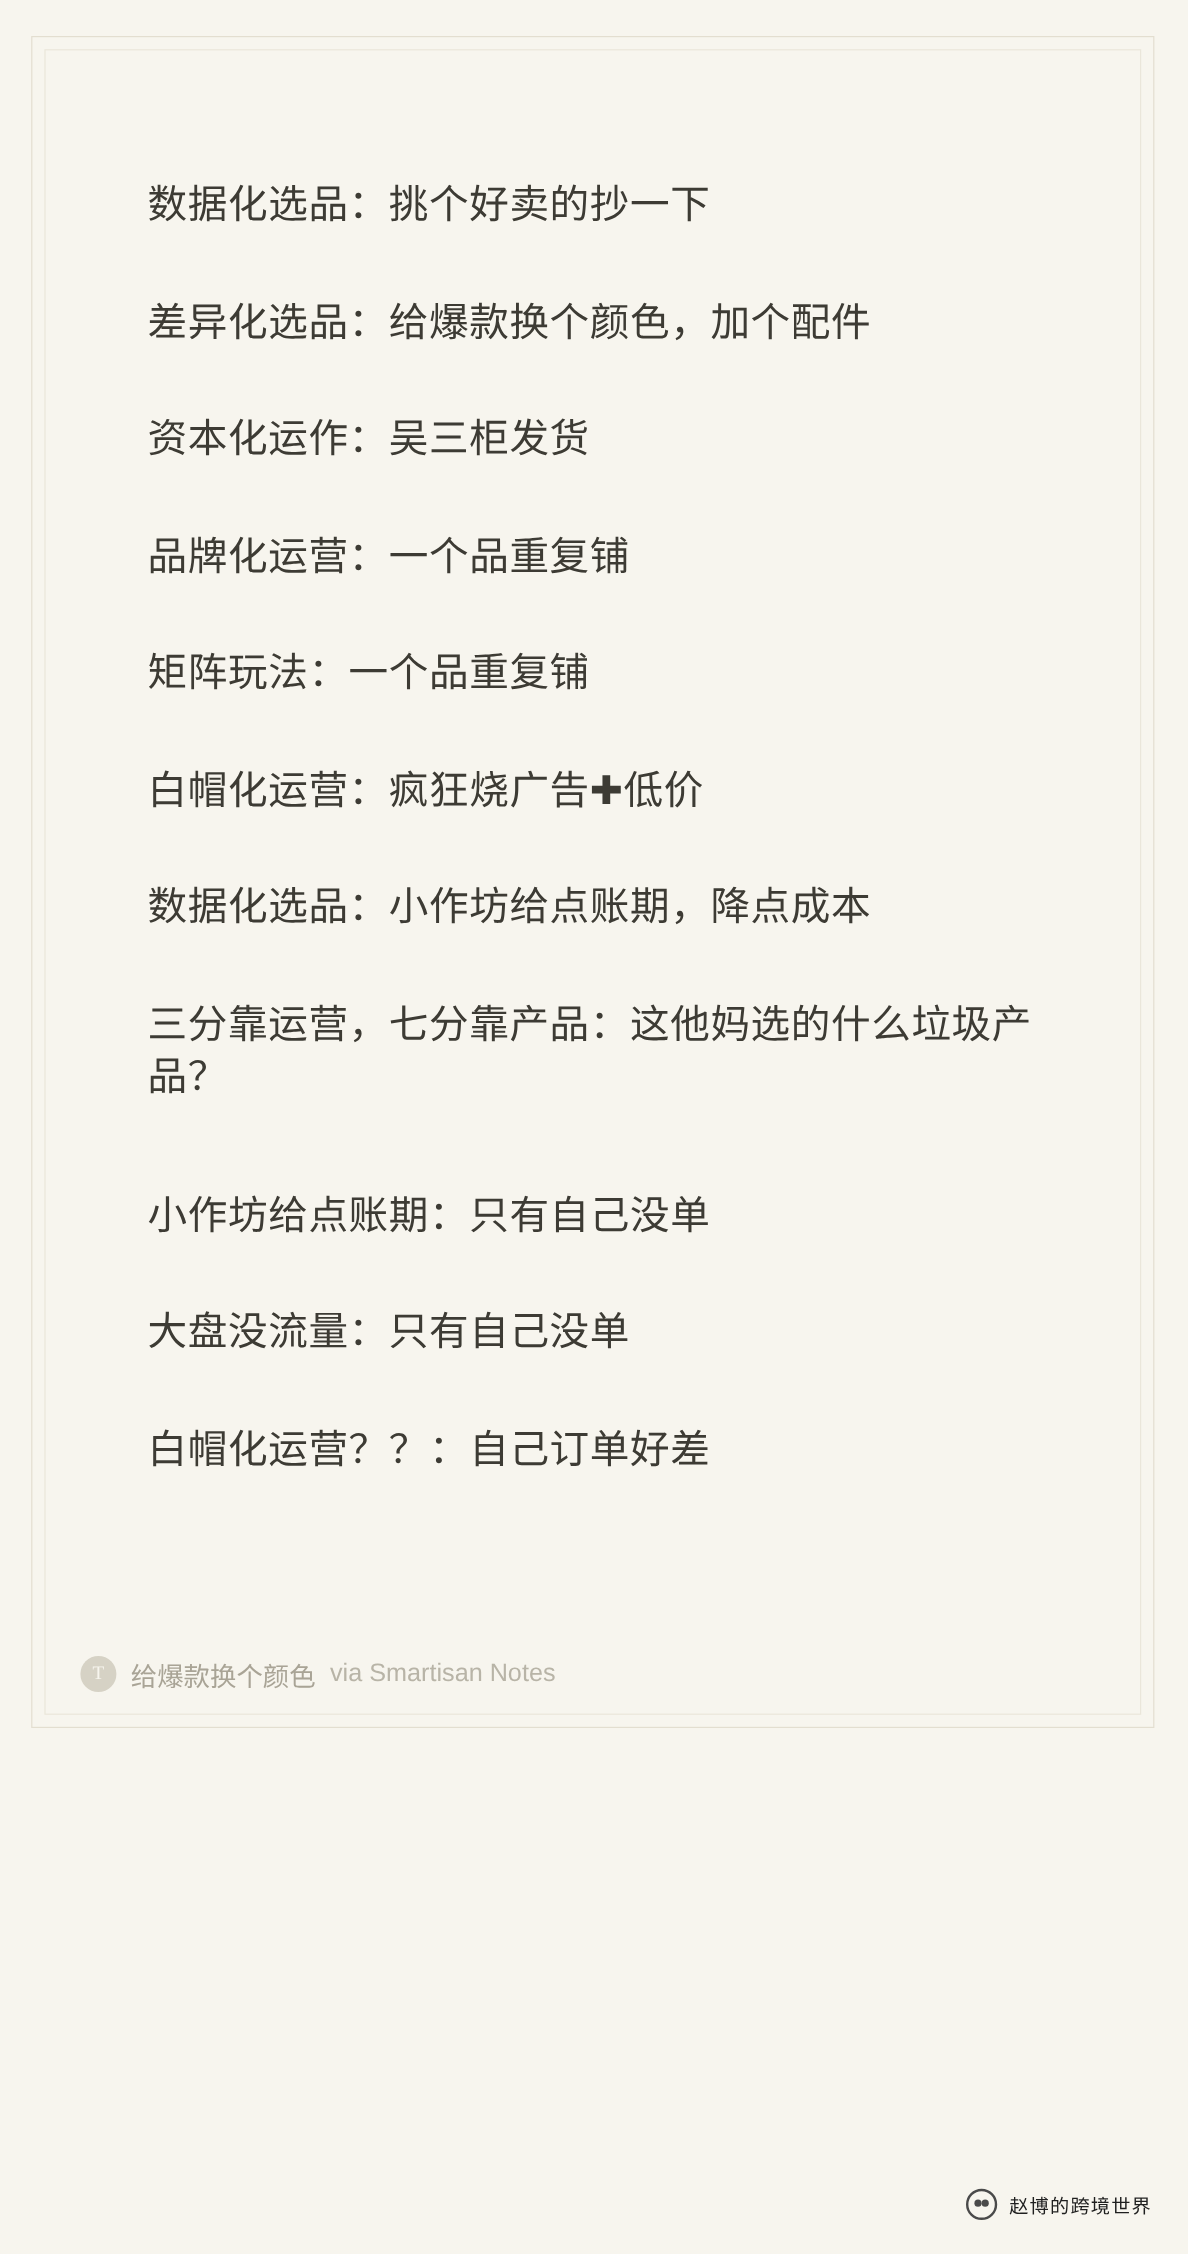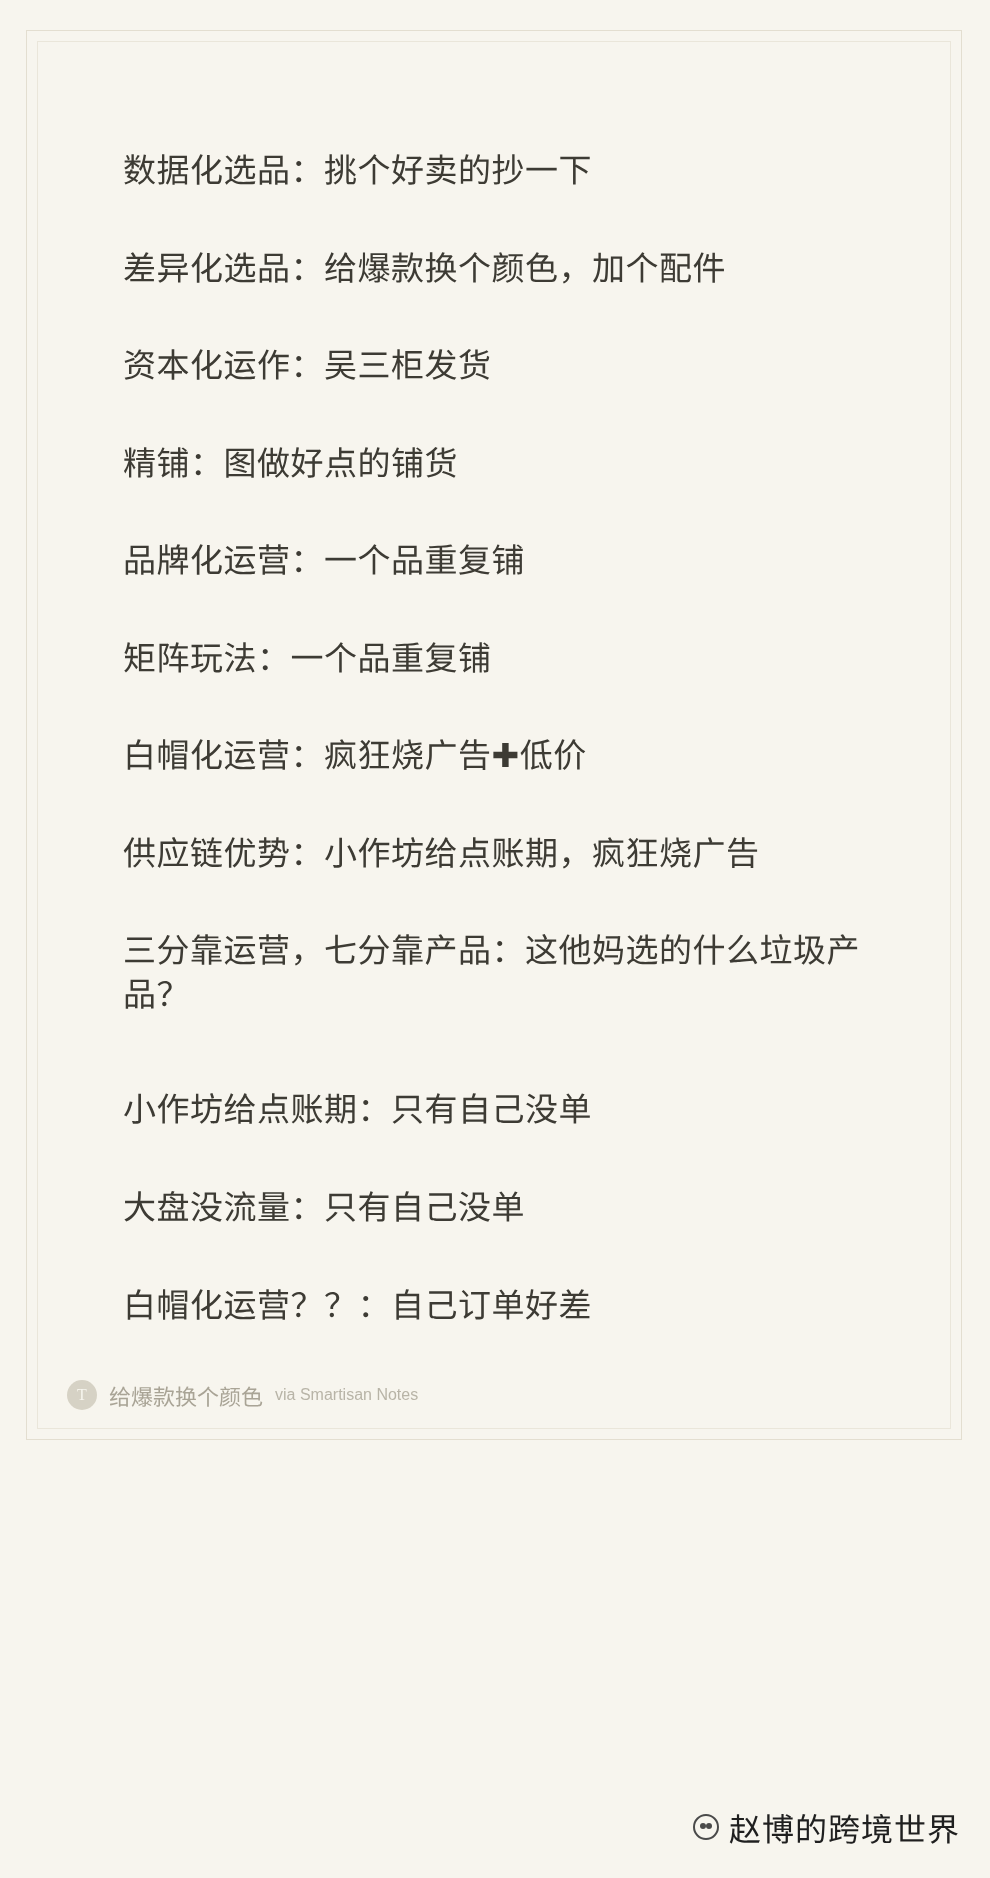--- a/index.html
+++ b/index.html
@@ -71,21 +71,21 @@
     align-items: center;
     justify-content: center;
     font-family: "Liberation Serif", serif;
   }
   .footer-text-cn {
     color: #a9a496;
     font-size: 22px;
   }
   .footer-text-en {
     color: #b8b4a7;
-    font-size: 16px;
+    font-size: 21px;
     font-family: "Liberation Sans", sans-serif;
   }
   .account-bar {
     position: absolute;
     right: 30px;
     bottom: 28px;
     display: flex;
     align-items: center;
     gap: 10px;
   }
@@ -111,40 +111,39 @@
     content: "";
     position: absolute;
     right: 5px;
     top: 7px;
     width: 6px;
     height: 6px;
     border-radius: 50%;
     background: #4a4a4a;
   }
   .account-name {
-    font-size: 32px;
+    font-size: 16px;
     color: #1f1f1f;
     letter-spacing: 1px;
   }
 </style>
 </head>
 <body>
 
 <div class="note-card">
   <div class="note-inner"></div>
 
   <div class="note-body">
     <div class="line">数据化选品：挑个好卖的抄一下</div>
     <div class="line">差异化选品：给爆款换个颜色，加个配件</div>
     <div class="line">资本化运作：吴三柜发货</div>
-    <div class="line">精铺：图做好点的铺货</div>
     <div class="line">品牌化运营：一个品重复铺</div>
     <div class="line">矩阵玩法：一个品重复铺</div>
     <div class="line">白帽化运营：疯狂烧广告✚低价</div>
-    <div class="line">供应链优势：小作坊给点账期，疯狂烧广告</div>
+    <div class="line">数据化选品：小作坊给点账期，降点成本</div>
     <div class="line wrap">三分靠运营，七分靠产品：这他妈选的什么垃圾产品？</div>
     <div class="line">小作坊给点账期：只有自己没单</div>
     <div class="line">大盘没流量：只有自己没单</div>
     <div class="line">白帽化运营？？：自己订单好差</div>
   </div>
 
   <div class="footer">
     <div class="footer-badge">T</div>
     <div class="footer-text-cn">给爆款换个颜色</div>
     <div class="footer-text-en">via Smartisan Notes</div>

